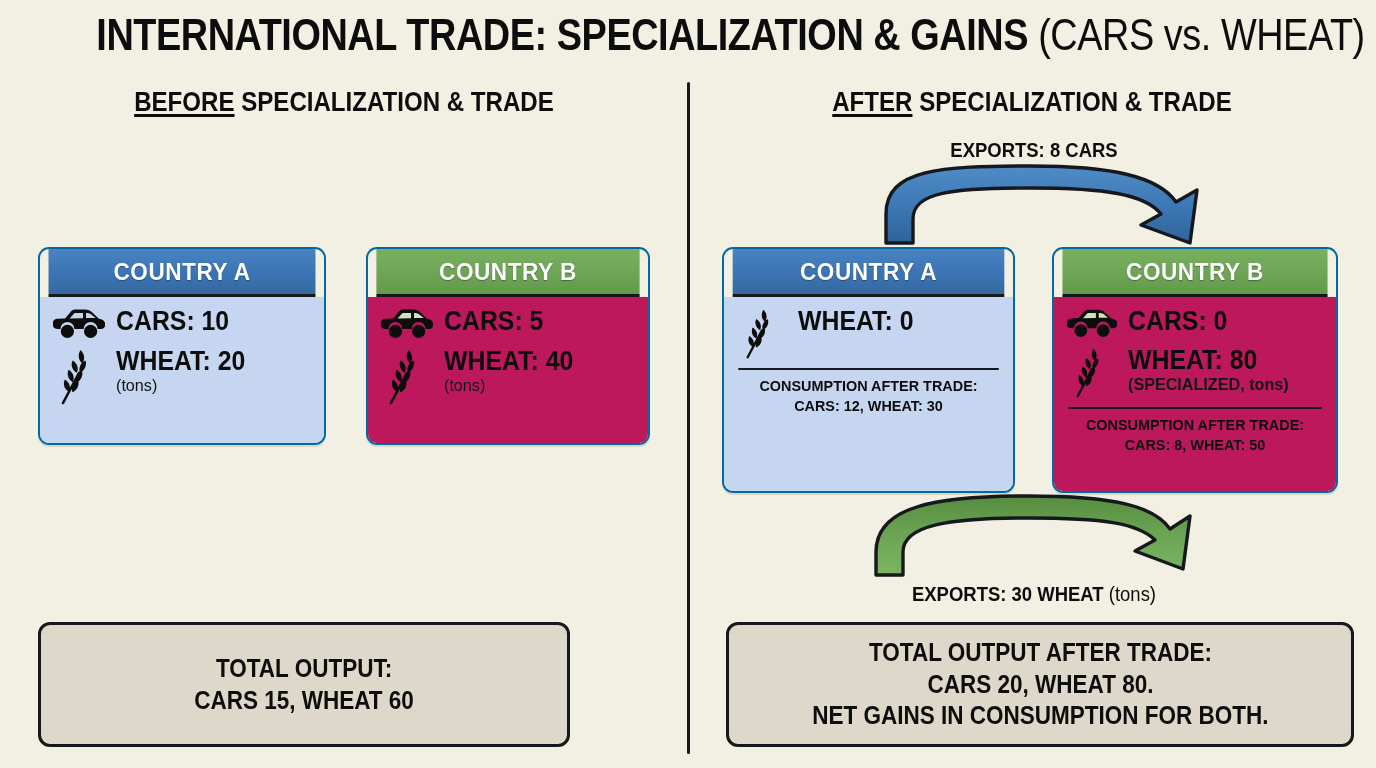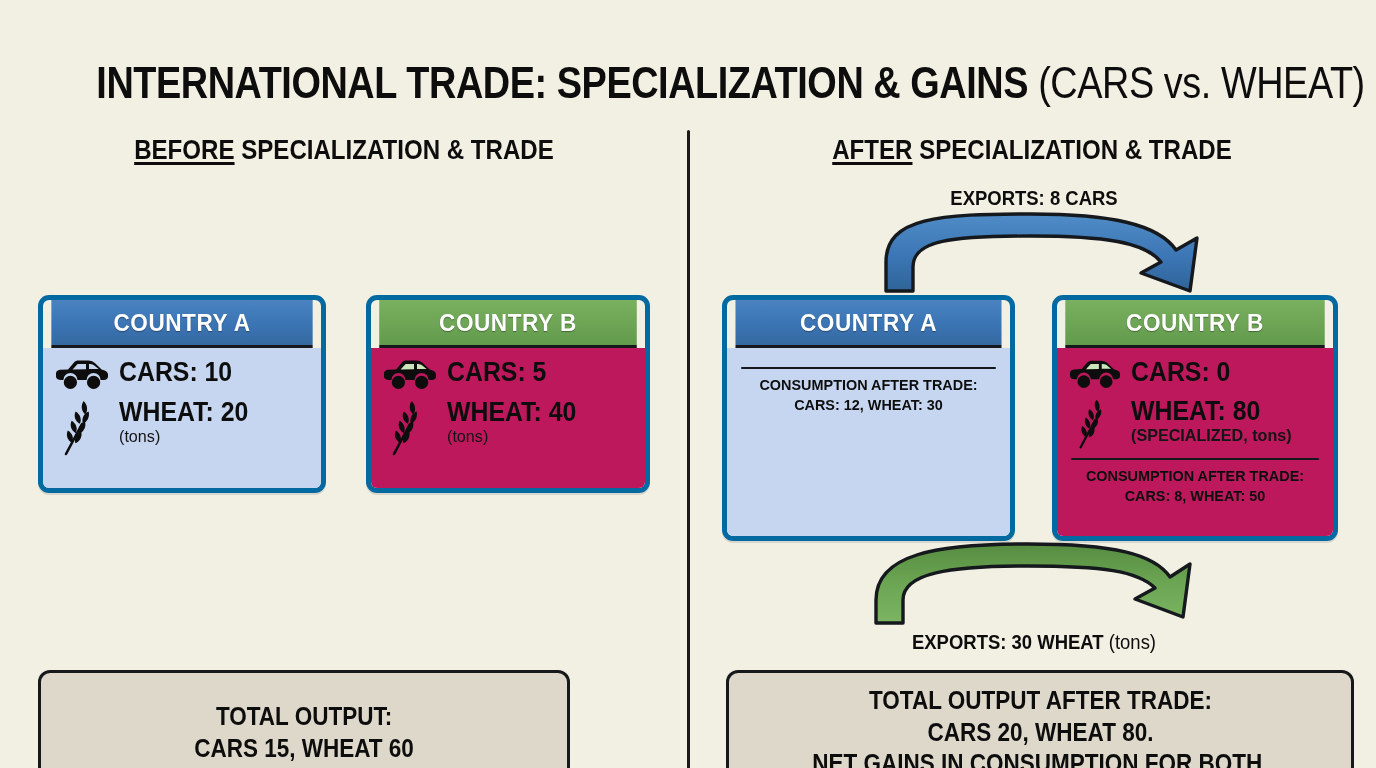--- a/index.html
+++ b/index.html
@@ -4,21 +4,21 @@
 <style>
   html,body{margin:0;padding:0;}
   body{
     width:1376px;height:768px;
     background:#f2efe3;
     font-family:"Liberation Sans", sans-serif;
     color:#111111;
     overflow:hidden;
     position:relative;
   }
-  .stage{position:absolute;inset:0;margin-top:48px;}
+  .stage{position:absolute;inset:0;}
 
   
   .main-title{
     position:absolute;top:10px;left:0;width:1376px;
     text-align:center;
     font-weight:bold;
     font-size:44px;
     letter-spacing:-0.5px;
     transform:scaleX(0.86);
     transform-origin:center top;
@@ -39,21 +39,21 @@
   #title-after{left:688px;width:688px;text-align:center;transform-origin:center top;}
 
   .divider{
     position:absolute;left:687px;top:82px;width:3px;height:672px;
     background:#1a1a1a;border-radius:2px;
   }
 
   
   .card{
     position:absolute;
-    border:5px solid #0369a1;
+    border:2px solid #0369a1;
     border-radius:11px;
     box-sizing:border-box;
     overflow:hidden;
     box-shadow:0 2px 0 rgba(0,0,0,.10);
   }
   .card-header{
     height:48px;
     display:flex;align-items:center;justify-content:center;
     font-weight:bold;font-size:24px;letter-spacing:.6px;
     color:#ffffff;
@@ -221,20 +221,39 @@
           <span class="big">WHEAT: 40</span>
           <span class="sub">(tons)</span>
         </span>
       </div>
     </div>
   </div>
 
   <div class="card blue" id="after-country-a" style="left:722px;top:247px;width:293px;height:246px;">
     <div class="card-header">COUNTRY A</div>
     <div class="card-body">
+      <div class="row">
+        <span class="ico">
+          <svg width="52" height="52" viewBox="0 0 44 58">
+            <g fill="#0d0d0d">
+              <path d="M6 56 L22 26" stroke="#0d0d0d" stroke-width="2.6" fill="none" stroke-linecap="round"></path>
+              <path d="M23.6 3 c4 3.8 4.6 9.4 1.6 13.6 c-4-3.8-4.6-9.4-1.6-13.6z"></path>
+              <path d="M15.6 13.4 c4.6 2.6 6.4 7.8 4.2 12.4 c-4.6-2.6-6.4-7.8-4.2-12.4z"></path>
+              <path d="M28.6 13.6 c1.4 5.1-1 10.2-5.8 12.1 c-1.4-5.1 1-10.2 5.8-12.1z"></path>
+              <path d="M11.6 22.8 c4.6 2.6 6.4 7.8 4.2 12.4 c-4.6-2.6-6.4-7.8-4.2-12.4z"></path>
+              <path d="M25 23.6 c1.4 5.1-1 10.2-5.8 12.1 c-1.4-5.1 1-10.2 5.8-12.1z"></path>
+              <path d="M7.8 32.4 c4.6 2.6 6.4 7.8 4.2 12.4 c-4.6-2.6-6.4-7.8-4.2-12.4z"></path>
+              <path d="M21.2 33.2 c1.4 5.1-1 10.2-5.8 12.1 c-1.4-5.1 1-10.2 5.8-12.1z"></path>
+            </g>
+          </svg>
+        </span>
+        <span class="row-text">
+          <span class="big">WHEAT: 0</span>
+        </span>
+      </div>
       <div class="hr"></div>
       <div class="consume">CONSUMPTION AFTER TRADE:</div>
       <div class="consume">CARS: 12, WHEAT: 30</div>
     </div>
   </div>
 
   <div class="card green" id="after-country-b" style="left:1052px;top:247px;width:286px;height:246px;">
     <div class="card-header">COUNTRY B</div>
     <div class="card-body">
       <div class="row">

